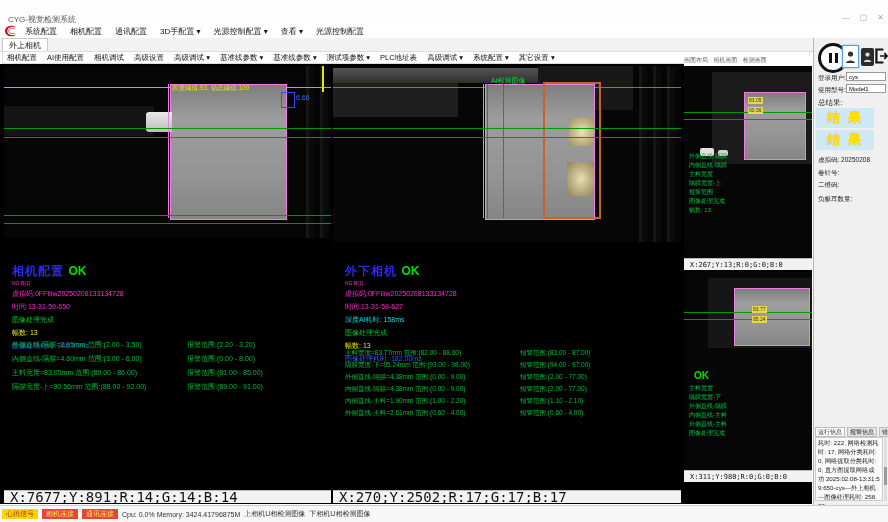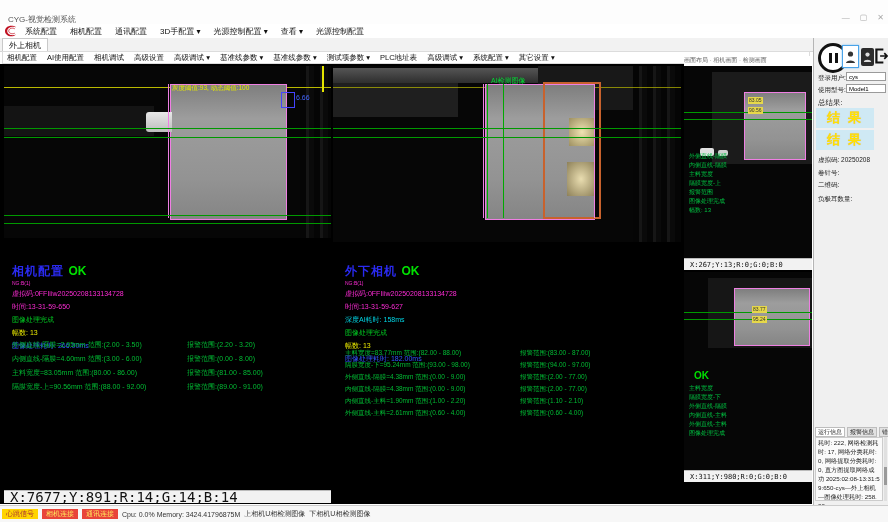--- a/index.html
+++ b/index.html
@@ -187,20 +187,21 @@
   <div class="meas6" style="left:520px;top:361px;">报警范围:(94.00 - 97.00)</div>
   <div class="meas6" style="left:345px;top:373px;">外侧直线-隔膜=4.38mm 范围:(0.00 - 9.00)</div>
   <div class="meas6" style="left:520px;top:373px;">报警范围:(2.00 - 77.00)</div>
   <div class="meas6" style="left:345px;top:385px;">内侧直线-隔膜=4.38mm 范围:(0.00 - 9.00)</div>
   <div class="meas6" style="left:520px;top:385px;">报警范围:(2.00 - 77.00)</div>
   <div class="meas6" style="left:345px;top:397px;">内侧直线-主料=1.90mm 范围:(1.00 - 2.20)</div>
   <div class="meas6" style="left:520px;top:397px;">报警范围:(1.10 - 2.10)</div>
   <div class="meas6" style="left:345px;top:409px;">外侧直线-主料=2.61mm 范围:(0.60 - 4.00)</div>
   <div class="meas6" style="left:520px;top:409px;">报警范围:(0.60 - 4.00)</div>
 
+  <div class="abs coordbar" style="left:333px;top:490px;width:348px;height:13px;">X:270;Y:2502;R:17;G:17;B:17</div>
 
   <div class="abs" style="left:684px;top:56px;width:128px;height:10px;background:#fff;font-size:6px;color:#666;white-space:nowrap;overflow:hidden;">画面布局 · 相机画面 · 检测画面</div>
 
   <div class="abs cam" style="left:684px;top:66px;width:128px;height:192px;">
     <div style="position:absolute;left:28px;top:6px;width:100px;height:92px;background:#1b1b1b;"></div>
     <div class="product" style="left:60px;top:26px;width:60px;height:66px;"></div>
     <div class="gline" style="top:46px;"></div>
     <div class="gline" style="top:53px;"></div>
     <span class="ytag" style="position:absolute;left:64px;top:31px;">83.05</span>
     <span class="ytag" style="position:absolute;left:64px;top:41px;">90.56</span>

